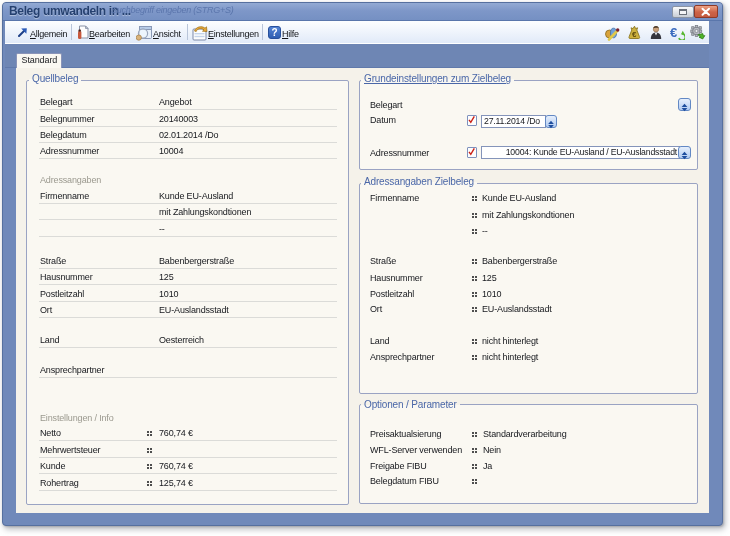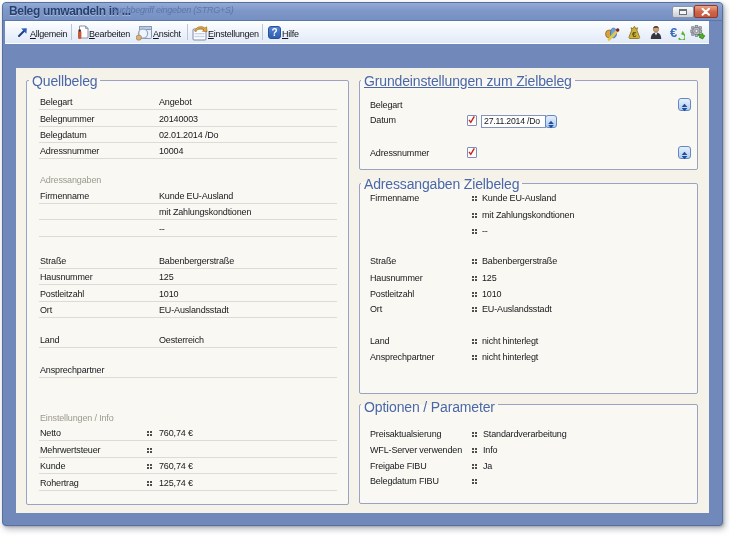--- a/index.html
+++ b/index.html
@@ -26,21 +26,21 @@
   background:linear-gradient(#fdfeff,#e1eaf8);border-bottom:1px solid #ffffff;}
 .tbtxt{position:absolute;top:8px;font-size:9px;color:#131519;letter-spacing:-0.25px;white-space:nowrap;}
 .tbtxt u{text-decoration:underline;}
 .tsep{position:absolute;top:3px;width:1px;height:16px;background:#b9c5d9;}
 #tabband{position:absolute;left:2px;top:41px;width:704px;height:23px;background:#6e86b4;border-bottom:1px solid #6079ab;}
 #tab{position:absolute;left:10.5px;top:9px;width:44px;height:15px;
   background:#faf8f2;border:1px solid #8a94b8;border-bottom:none;border-radius:2px 2px 0 0;}
 #tab span{position:absolute;left:5px;top:1px;font-size:9px;color:#1a1c20;letter-spacing:-0.1px;}
 #content{position:absolute;left:13px;top:65px;width:693px;height:445px;background:#f5f2ea;}
 .fs{position:absolute;background:#faf8f2;border:1px solid #9aa3c3;border-radius:2px;}
-.leg{position:absolute;font-size:14px;color:#4a67a8;letter-spacing:-0.15px;white-space:nowrap;
+.leg{position:absolute;font-size:10px;color:#4a67a8;letter-spacing:-0.15px;white-space:nowrap;
   background:linear-gradient(to bottom,#f5f2ea 0,#f5f2ea 6px,#faf8f2 6px);padding:0 3px;}
 .t{position:absolute;font-size:9px;color:#16181d;letter-spacing:-0.15px;white-space:nowrap;line-height:9px;}
 .gy{color:#9b998f;}
 .ln{position:absolute;height:1px;background:#dbdbd8;}
 .lnL{left:39px;width:298px;}
 .b{position:absolute;width:2px;height:2px;background:#4e4e4e;
   box-shadow:3px 0 #4e4e4e,0 3px #4e4e4e,3px 3px #4e4e4e;}
 .inp{position:absolute;background:#ffffff;border:1px solid #8494ba;font-size:8.7px;color:#16181d;
   letter-spacing:-0.2px;white-space:nowrap;line-height:11px;padding:0 2px;overflow:hidden;}
 .spin{position:absolute;width:11px;height:11px;border:1px solid #6288c4;border-radius:3px;
@@ -140,20 +140,25 @@
         <rect x="0.8" y="5" width="2" height="2.4"></rect>
         <rect x="9.7" y="5" width="2" height="2.4"></rect>
         <rect x="1.7" y="1.7" width="2.2" height="2.2"></rect>
         <rect x="9.1" y="1.7" width="2.2" height="2.2"></rect>
         <rect x="1.7" y="8.1" width="2.2" height="2.2"></rect>
       </g>
       <circle cx="6.5" cy="6" r="1.6" fill="#e8eaee" stroke="#7d8189" stroke-width="0.8"></circle>
       <path d="M8.5 9 L13.5 9 L13.5 11.5 L15 11.5 L12 14.2 L9 11.5 L10.5 11.5 Z" fill="#4eb428" stroke="#2d7a12" stroke-width="0.7" transform="rotate(-15 11.5 11.5)"></path>
     </svg>
   </div>
+  <div id="tabband">
+        <div id="tab">
+          <span>Standard</span>
+        </div>
+      </div>
   <div id="content"></div>
  </div>
 
  <div class="fs" style="left:26px;top:80px;width:321px;height:423px;"></div>
  <div class="leg" style="left:29px;top:73px;">Quellbeleg</div>
  <div class="fs" style="left:359px;top:80px;width:337px;height:88px;"></div>
  <div class="leg" style="left:361px;top:73px;text-decoration:underline;">Grundeinstellungen zum Zielbeleg</div>
  <div class="fs" style="left:359px;top:183px;width:337px;height:209px;"></div>
  <div class="leg" style="left:361px;top:176px;">Adressangaben Zielbeleg</div>
  <div class="fs" style="left:359px;top:404px;width:337px;height:98px;"></div>
@@ -232,20 +237,21 @@
         <path d="M5 1.8 L7.8 4.9 L2.2 4.9 Z" fill="#1f4e9e"></path>
         <path d="M5 9.2 L2.2 6.1 L7.8 6.1 Z" fill="#1f4e9e"></path>
       </svg>
  </div>
  <div class="t" style="left:370px;top:148.5px">Adressnummer</div>
  <div class="chk" style="left:467px;top:146.5px;">
    <svg width="9" height="10" style="position:absolute;left:-1px;top:-1px">
         <path d="M2 4.8 L3.8 7.3 L7.3 1.3" stroke="#cc2015" stroke-width="1.4" fill="none"></path>
       </svg>
  </div>
+ <div class="inp" style="left:481px;top:146px;width:193px;height:11px;text-align:right;">10004: Kunde EU-Ausland / EU-Auslandsstadt</div>
  <div class="spin" style="left:678px;top:146px;">
    <svg width="11" height="11">
         <path d="M5.5 1.8 L8.4 4.9 L2.6 4.9 Z" fill="#1f4e9e"></path>
         <path d="M5.5 9.2 L2.6 6.1 L8.4 6.1 Z" fill="#1f4e9e"></path>
       </svg>
  </div>
 
  <div class="t" style="left:370px;top:194px">Firmenname</div>
     <div class="b" style="left:472px;top:196px"></div>
     <div class="t" style="left:482px;top:194px">Kunde EU-Ausland</div>
@@ -270,19 +276,19 @@
     <div class="t" style="left:482px;top:336.5px">nicht hinterlegt</div>
  <div class="t" style="left:370px;top:352.5px">Ansprechpartner</div>
     <div class="b" style="left:472px;top:354.5px"></div>
     <div class="t" style="left:482px;top:352.5px">nicht hinterlegt</div>
 
  <div class="t" style="left:370px;top:430px">Preisaktualsierung</div>
     <div class="b" style="left:472px;top:432px"></div>
     <div class="t" style="left:483px;top:430px">Standardverarbeitung</div>
  <div class="t" style="left:370px;top:446px">WFL-Server verwenden</div>
     <div class="b" style="left:472px;top:448px"></div>
-    <div class="t" style="left:483px;top:446px">Info</div>
+    <div class="t" style="left:483px;top:446px">Nein</div>
  <div class="t" style="left:370px;top:461.5px">Freigabe FIBU</div>
     <div class="b" style="left:472px;top:463.5px"></div>
     <div class="t" style="left:483px;top:461.5px">Ja</div>
  <div class="t" style="left:370px;top:477px">Belegdatum FIBU</div>
     <div class="b" style="left:472px;top:479px"></div>
 </div>
 
 </body></html>

